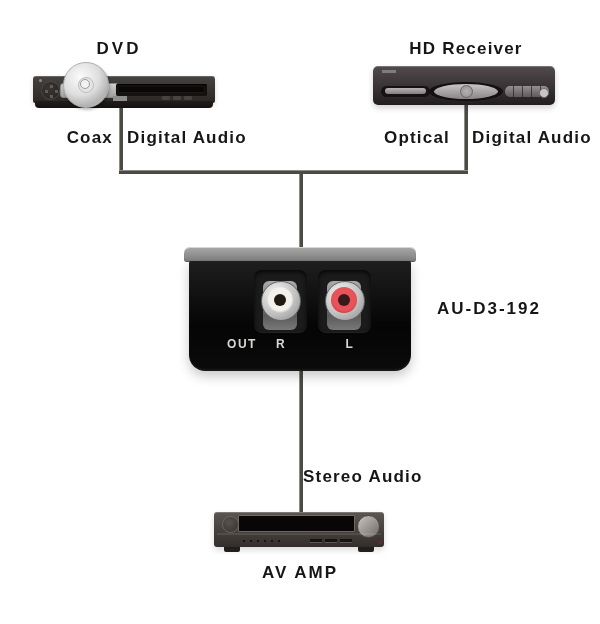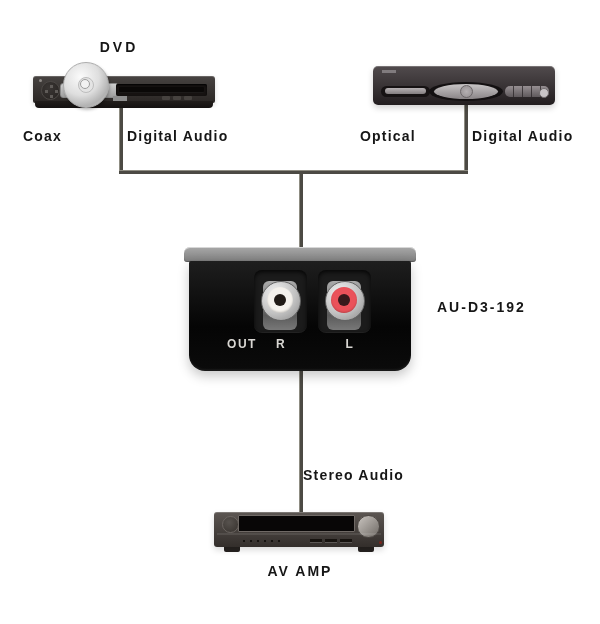--- a/index.html
+++ b/index.html
@@ -3,22 +3,22 @@
 <meta charset="utf-8">
 <style>
   html,body{margin:0;padding:0;background:#fff;}
   .canvas{position:relative;width:600px;height:624px;background:#ffffff;overflow:hidden;
           font-family:"Liberation Sans",sans-serif;}
   .abs{position:absolute;}
   
   .cable-v{position:absolute;width:4px;background:linear-gradient(to right,#8f8d83 0 1px,#4c4a44 1px);}
   .cable-h{position:absolute;height:4px;background:linear-gradient(to bottom,#8f8d83 0 1px,#4c4a44 1px);}
   
-  .lbl{position:absolute;color:#161616;font-weight:700;font-size:14px;letter-spacing:1.2px;white-space:nowrap;}
-  .t-center{text-align:center;} .t-right{text-align:left;} .t-left{text-align:left;}
+  .lbl{position:absolute;color:#161616;font-weight:700;font-size:17px;letter-spacing:1.2px;white-space:nowrap;}
+  .t-center{text-align:center;} .t-right{text-align:right;} .t-left{text-align:left;}
   
   .dvd-body{left:33px;top:76px;width:182px;height:27px;border-radius:3px 3px 2px 2px;
     background:linear-gradient(#474341,#2a2624);
     box-shadow:inset 0 1px 0 rgba(255,255,255,.18),0 2px 5px rgba(0,0,0,.15);}
   .dvd-base{left:35px;top:101px;width:178px;height:7px;border-radius:0 0 4px 4px;
     background:linear-gradient(#211d1b,#141110);}
   .dvd-led{left:39px;top:79px;width:3px;height:3px;border-radius:50%;background:#8f8b88;}
   .dvd-pad{left:41px;top:81px;width:17px;height:17px;border-radius:50%;
     background:radial-gradient(circle at 40% 35%,#3a3634,#262220);border:1px solid #4c4845;}
   .dvd-pad-dots{left:8px;top:8px;width:3px;height:3px;background:transparent;
@@ -153,20 +153,21 @@
   <div class="abs amp-knob-left"></div>
   <div class="abs amp-knob-right"></div>
   <div class="abs amp-groove"></div>
   <div class="abs amp-dots"></div>
   <div class="abs amp-bar" style="left:310px;"></div>
   <div class="abs amp-bar" style="left:325px;"></div>
   <div class="abs amp-bar" style="left:340px;"></div>
   <div class="abs amp-led"></div>
 
   <div class="lbl t-center" style="left:49px;top:39px;width:140px;letter-spacing:3px;">DVD</div>
+  <div class="lbl t-center" style="left:386px;top:39px;width:160px;">HD Receiver</div>
 
   <div class="lbl t-right" style="left:23px;top:128px;width:90px;">Coax</div>
   <div class="lbl t-left" style="left:127px;top:128px;width:140px;">Digital Audio</div>
 
   <div class="lbl t-right" style="left:360px;top:128px;width:90px;">Optical</div>
   <div class="lbl t-left" style="left:472px;top:128px;width:140px;">Digital Audio</div>
 
   <div class="lbl t-left" style="left:437px;top:299px;width:130px;letter-spacing:2px;">AU-D3-192</div>
 
   <div class="lbl t-left" style="left:303px;top:467px;width:140px;">Stereo Audio</div>

